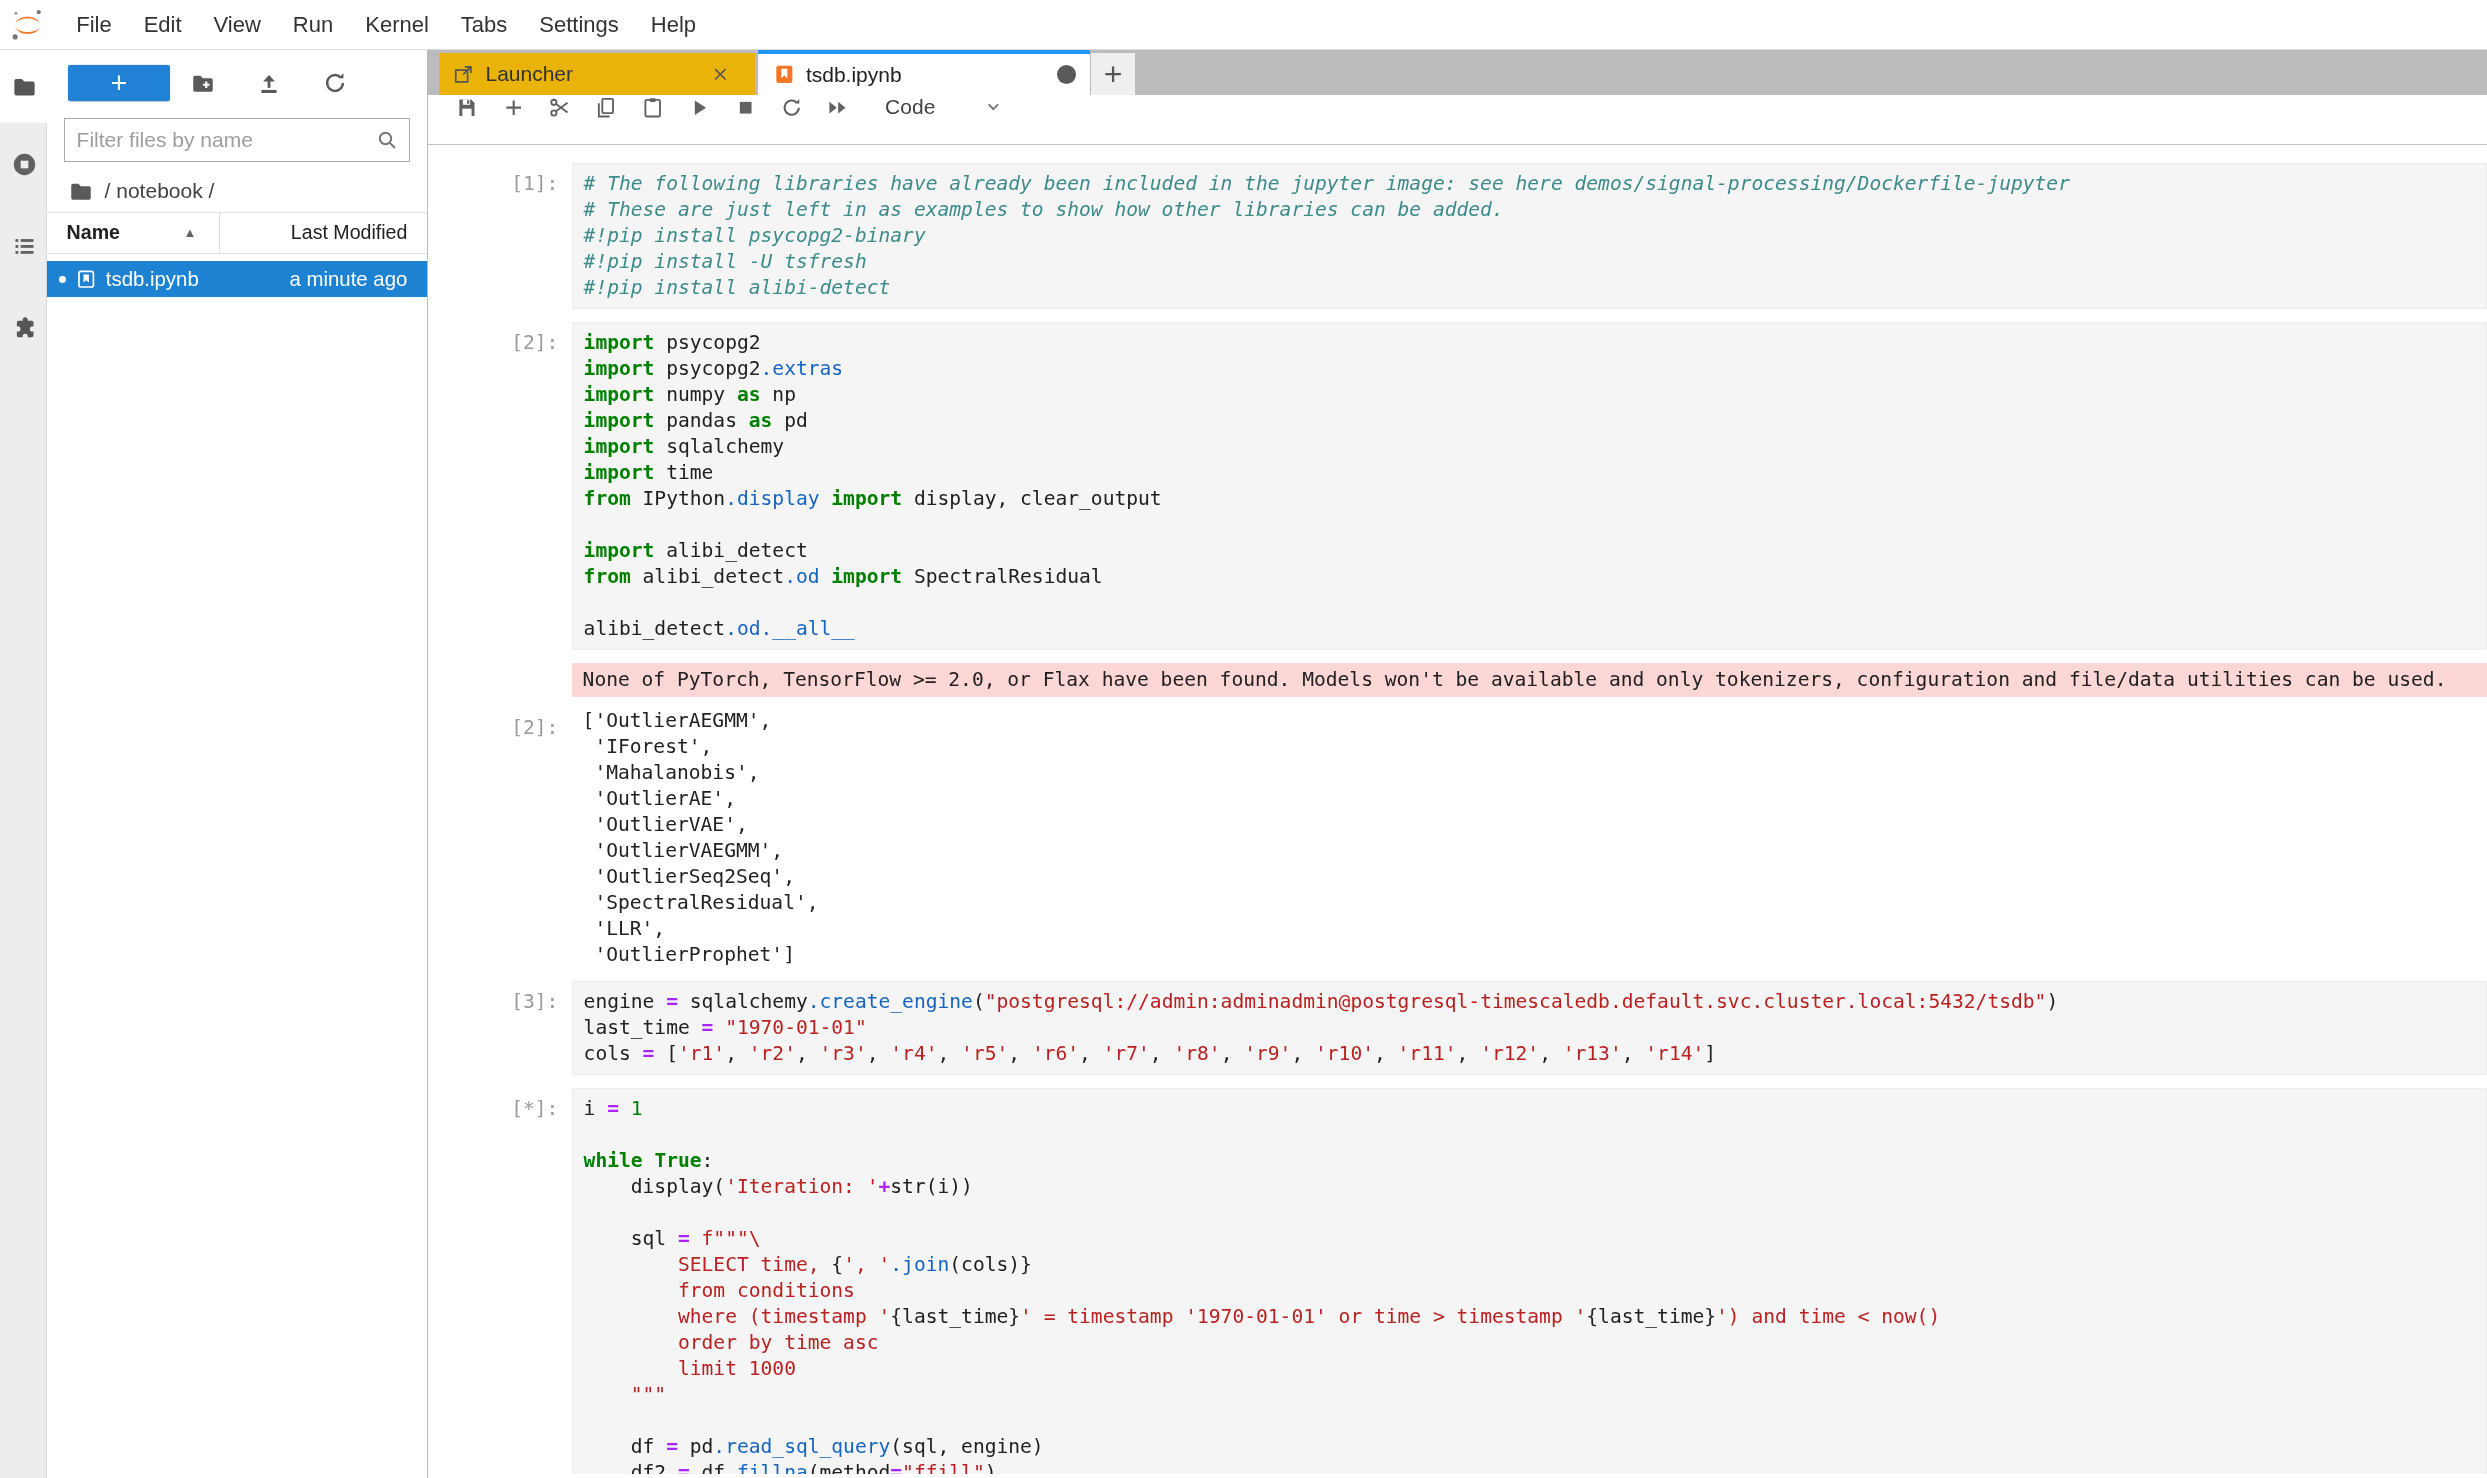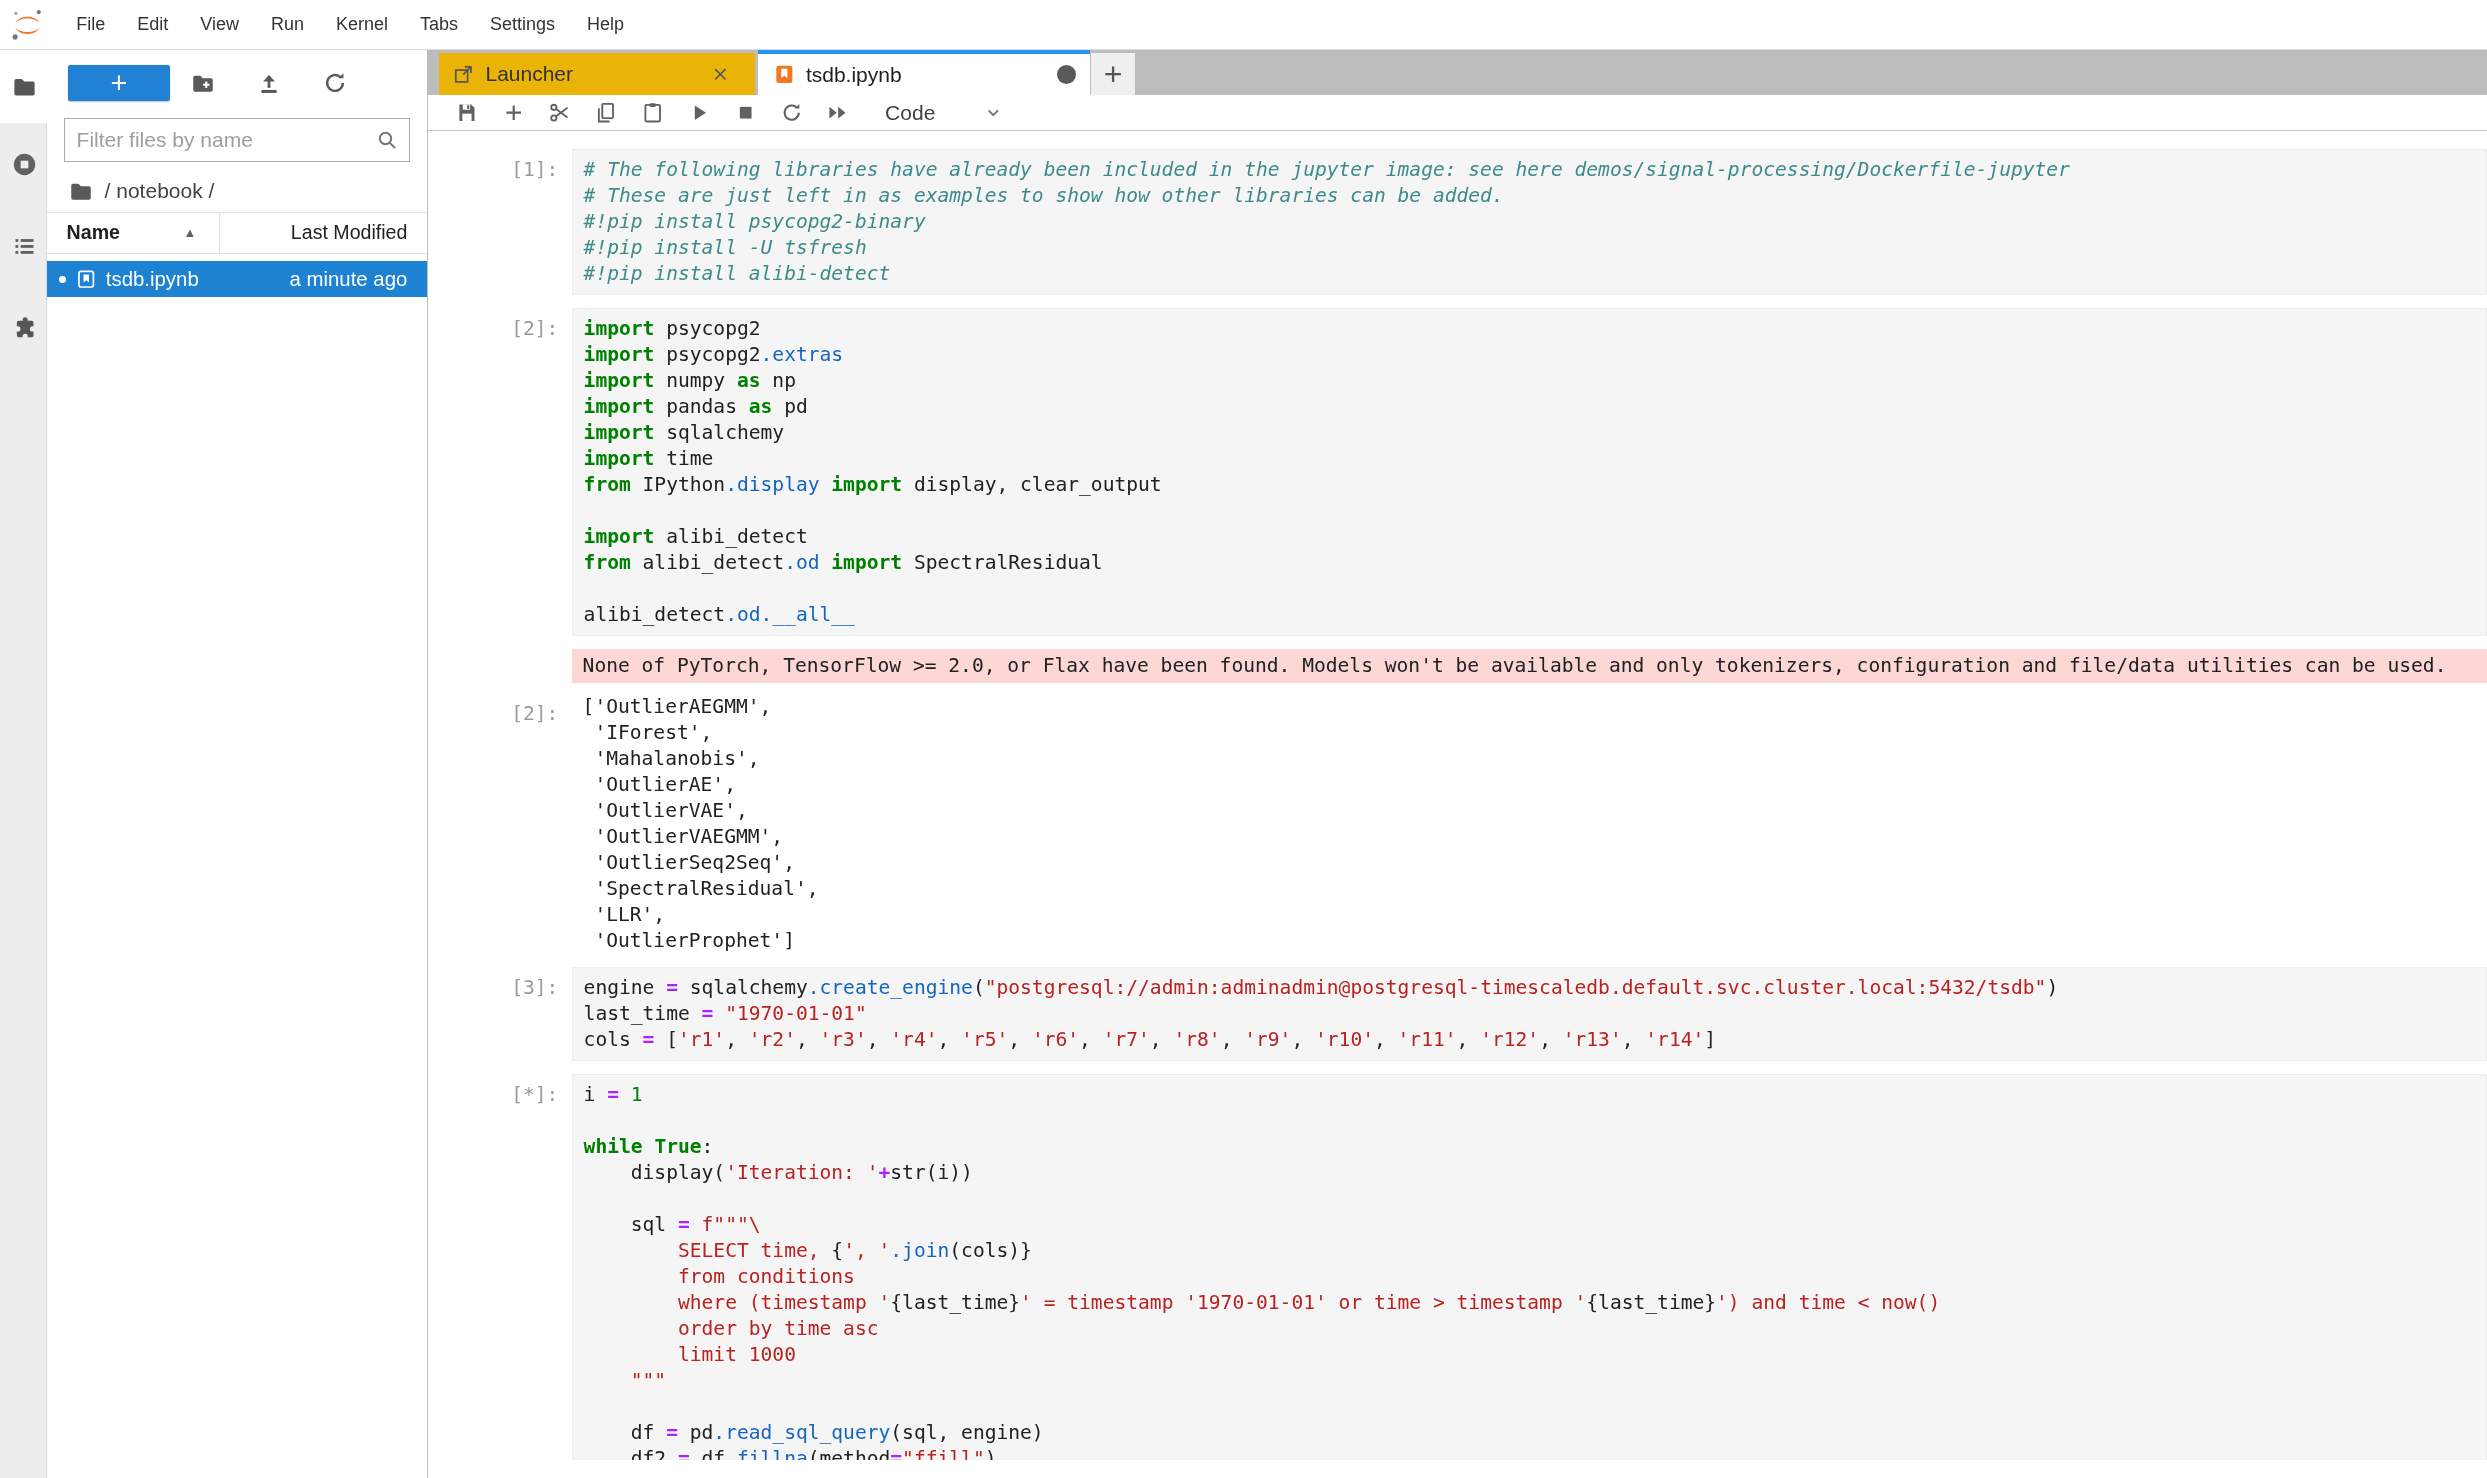--- a/index.html
+++ b/index.html
@@ -3,21 +3,21 @@
 <meta charset="utf-8">
 <style>
   * { margin:0; padding:0; box-sizing:border-box; }
   html,body { width:2487px; height:1478px; overflow:hidden; background:#fff;
     font-family:"Liberation Sans", sans-serif; }
 
   
   #menubar { height:50px; background:#fff; border-bottom:0.8px solid #dcdcdc;
     display:flex; align-items:center; padding-left:10.6px; }
   .logo { width:33px; height:35px; margin-right:16.6px; }
-  .menu-item { font-size:18px; color:#333; padding:0 16px; height:40px;
+  .menu-item { font-size:22px; color:#333; padding:0 16px; height:40px;
     display:flex; align-items:center; cursor:default; }
 
   
   #app { display:flex; height:1428px; }
 
   
   #activitybar { width:47px; background:#ededed; border-right:0.8px solid #d9d9d9;
     display:flex; flex-direction:column; }
   .act-btn { width:48px; margin-right:-0.8px; display:flex; align-items:center;
     justify-content:center; height:82px; }
@@ -72,22 +72,22 @@
     border-top:4.5px solid #2196f3; padding:0 13.6px 0 15px; }
   .tab svg { width:22.7px; height:22.7px; margin-right:10.6px; flex:0 0 auto; }
   .tab-label { flex:1; white-space:nowrap; overflow:hidden; }
   .close-x { width:22.7px; height:22.7px; flex:0 0 auto; }
   .dirty-dot { width:19px; height:19px; border-radius:50%; background:#595959;
     flex:0 0 auto; }
   .tab-plus { width:44px; height:42px; background:#efefef; margin-left:1.5px;
     display:flex; align-items:center; justify-content:center; font-size:32px;
     font-weight:300; color:#555; cursor:pointer; }
 
-  #nbtoolbar { height:36px; background:#fff; border-bottom:1.5px solid #c3c3c3;
-    display:flex; align-items:center; padding-left:26px; }
+  #nbtoolbar { height:50px; background:#fff; border-bottom:1.5px solid #c3c3c3;
+    display:flex; align-items:flex-start; padding-left:26px; }
   .tbtn { width:26px; height:26px; margin-right:20.4px; background:none; border:none;
     display:flex; align-items:center; justify-content:center; cursor:pointer; }
   .tbtn svg { width:23.4px; height:23.4px; }
   .celltype { font-size:21px; color:#424242; margin:0 0 0 13.6px; cursor:pointer; }
   .ct-chevron { width:22.7px; height:22.7px; margin-left:47px; cursor:pointer; }
 
   
   #nbcontent { height:1329px; overflow:hidden; background:#fff; padding-top:18px; }
   .cell-row { display:flex; align-items:flex-start; }
   .prompt { width:144px; flex:0 0 auto; text-align:right; padding:7.6px 13.6px 0 0;

